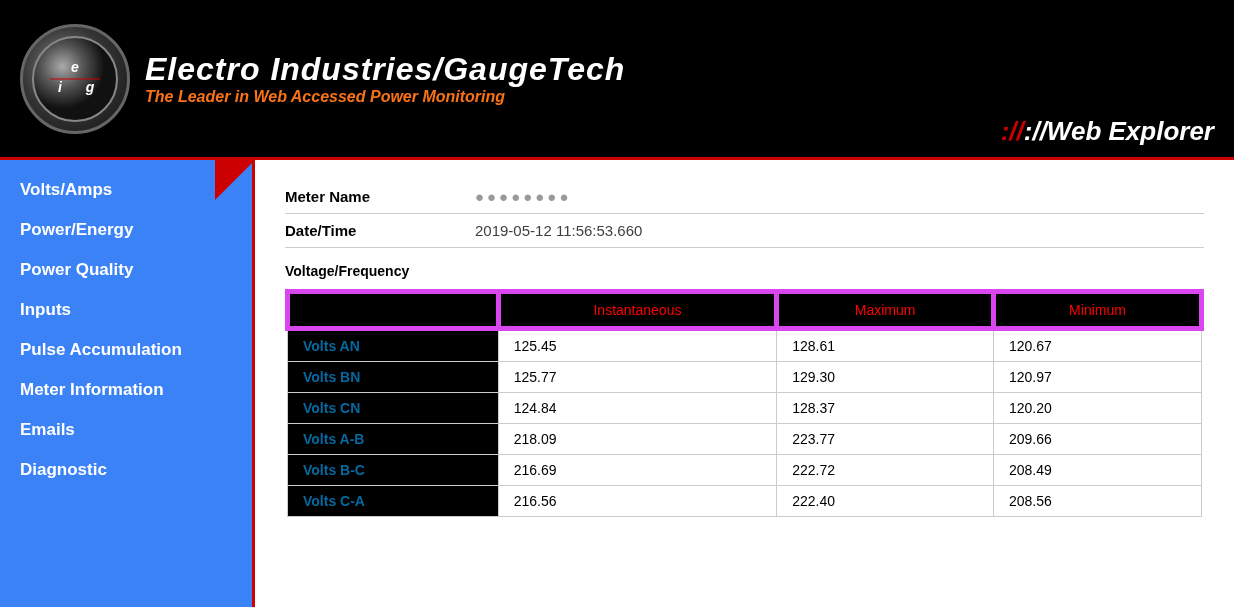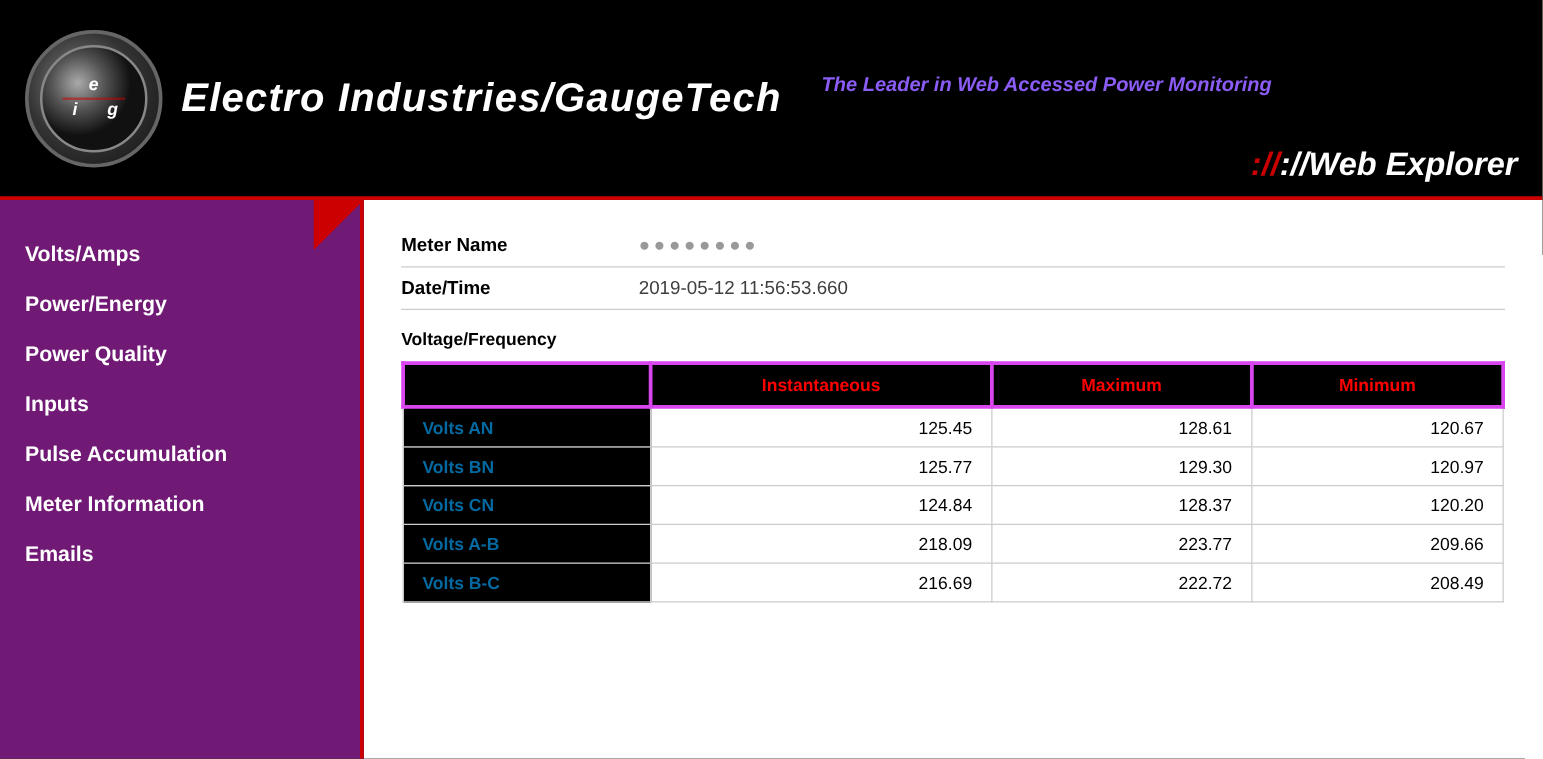--- a/index.html
+++ b/index.html
@@ -36,36 +36,35 @@
       background: radial-gradient(circle at 40% 40%, #888, #333, #111);
       border: 3px solid #666;
       display: flex;
       align-items: center;
       justify-content: center;
       flex-shrink: 0;
     }
 
     #logo-text-area {
       display: flex;
-      flex-direction: row;
-      gap: 32px;
+      flex-direction: column;
     }
 
     #company-name {
       font-size: 32px;
       font-weight: bold;
       font-style: italic;
       color: #fff;
       letter-spacing: 1px;
     }
 
     #company-tagline {
       font-size: 16px;
       font-style: italic;
-      color: #8b5cf6;
+      color: #f97316;
       font-weight: bold;
     }
 
     #web-explorer-label {
       position: absolute;
       right: 20px;
       bottom: 10px;
       color: #fff;
       font-size: 26px;
       font-weight: bold;
@@ -78,23 +77,23 @@
     }
 
     
     #main-layout {
       display: flex;
       height: calc(607px - 160px);
     }
 
     
     #sidebar {
-      width: 291px;
-      background: #701a75;
-      padding: 24px 0;
+      width: 255px;
+      background: #3b82f6;
+      padding: 10px 0;
       border-right: 3px solid #cc0000;
       flex-shrink: 0;
       position: relative;
     }
 
     
     #sidebar::before {
       content: '';
       position: absolute;
       top: 0;
@@ -153,35 +152,35 @@
     
     .data-table {
       width: 100%;
       border-collapse: collapse;
       font-size: 14px;
     }
 
     .data-table th {
       background: #000;
       color: #ff0000;
-      font-weight: bold;
+      font-weight: normal;
       padding: 8px 15px;
       text-align: center;
-      border: 3px solid #d946ef;
+      border: 5px solid #d946ef;
     }
 
     .data-table th.row-header {
       color: #000;
       background: #000;
     }
 
     .data-table td {
       border: 1px solid #ccc;
       padding: 7px 15px;
-      text-align: right;
+      text-align: left;
       font-size: 14px;
     }
 
     .data-table td.row-label {
       background: #000;
       color: #0369a1;
       font-weight: bold;
       text-align: left;
     }
   </style>
@@ -220,20 +219,21 @@
 <div id="main-layout">
 
   <nav id="sidebar">
     <a class="sidebar-item">Volts/Amps</a>
     <a class="sidebar-item">Power/Energy</a>
     <a class="sidebar-item">Power Quality</a>
     <a class="sidebar-item">Inputs</a>
     <a class="sidebar-item">Pulse Accumulation</a>
     <a class="sidebar-item">Meter Information</a>
     <a class="sidebar-item">Emails</a>
+    <a class="sidebar-item">Diagnostic</a>
   </nav>
 
   <div id="content">
 
     <div class="info-row">
       <span class="info-label">Meter Name</span>
       <span class="info-value" style="color:#999; letter-spacing:3px;">●●●●●●●●</span>
     </div>
 
     <div class="info-row">
@@ -276,17 +276,23 @@
             <td>218.09</td>
             <td>223.77</td>
             <td>209.66</td>
           </tr>
           <tr>
             <td class="row-label">Volts B-C</td>
             <td>216.69</td>
             <td>222.72</td>
             <td>208.49</td>
           </tr>
+          <tr>
+            <td class="row-label">Volts C-A</td>
+            <td>216.56</td>
+            <td>222.40</td>
+            <td>208.56</td>
+          </tr>
         </tbody>
     </table>
 
   </div>
 </div>
 
 </body></html>

